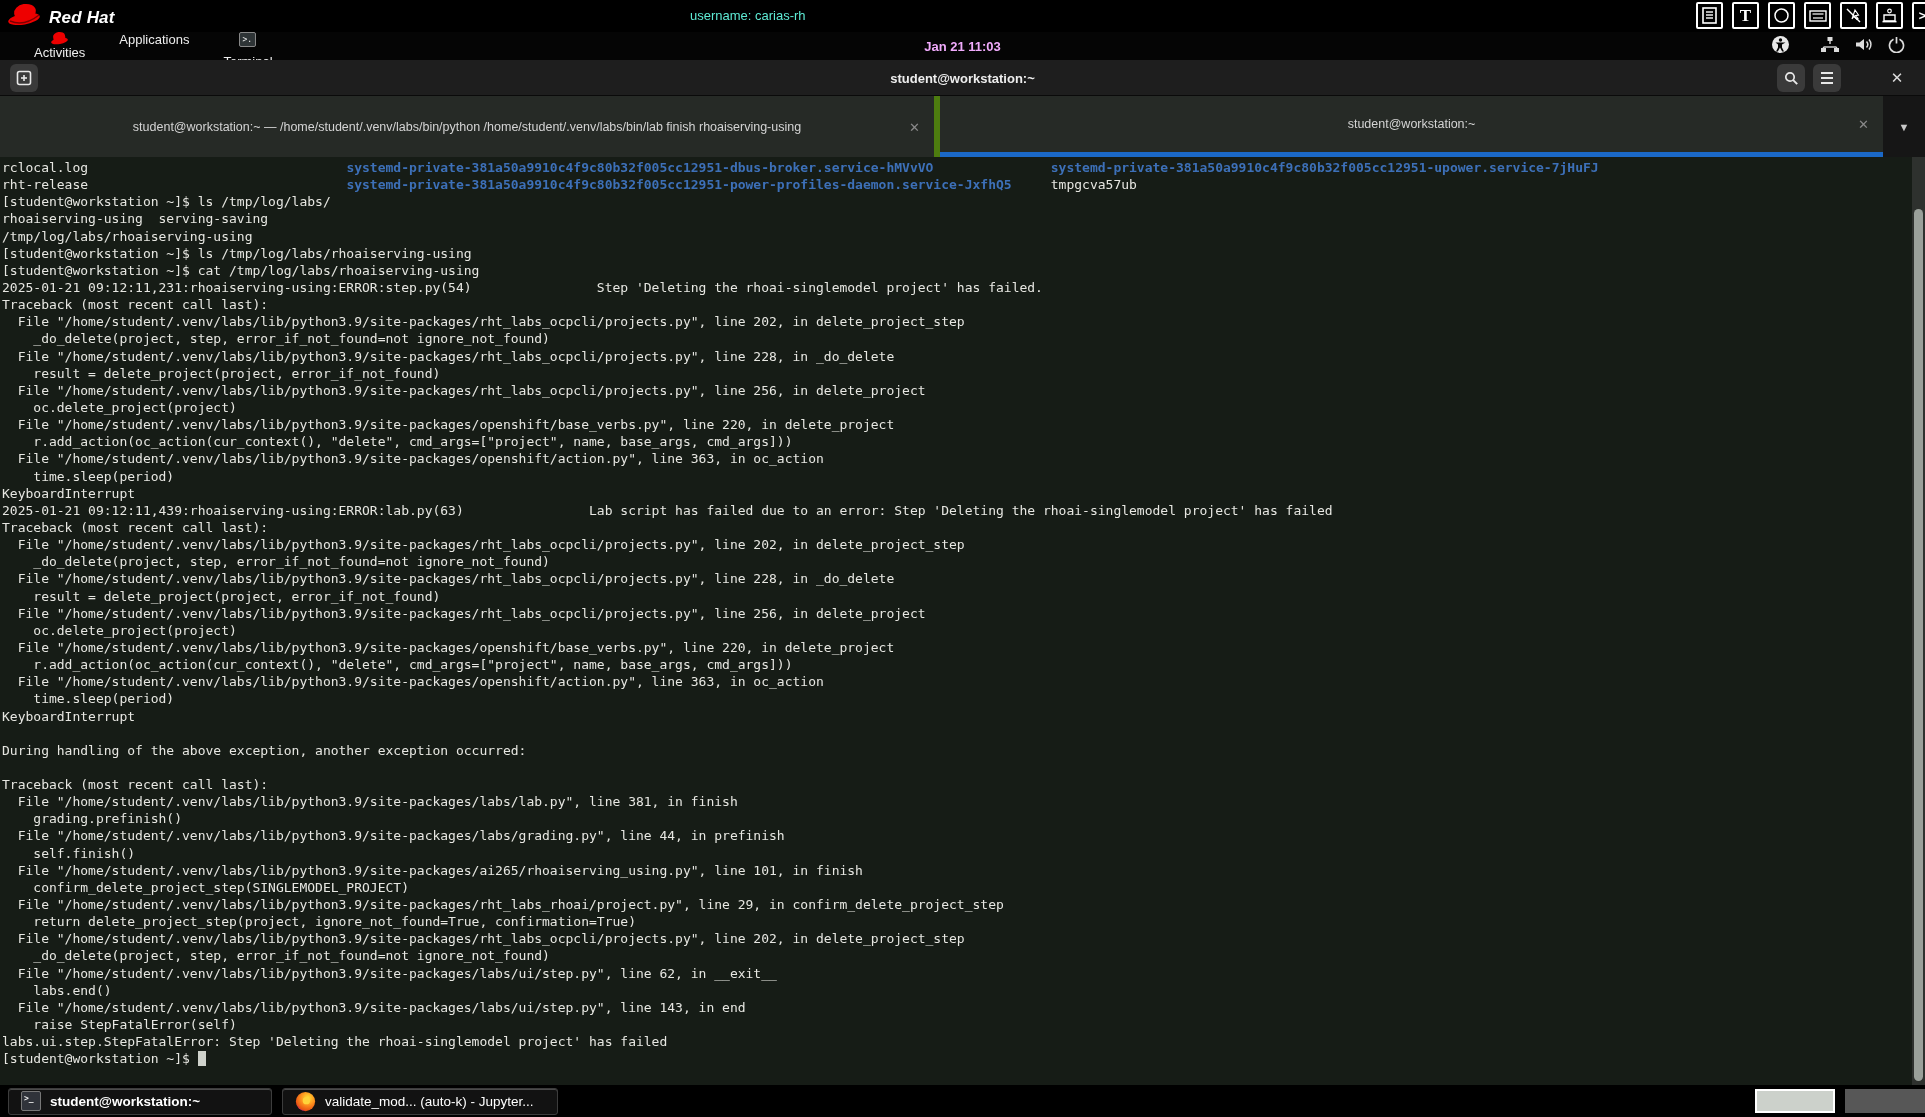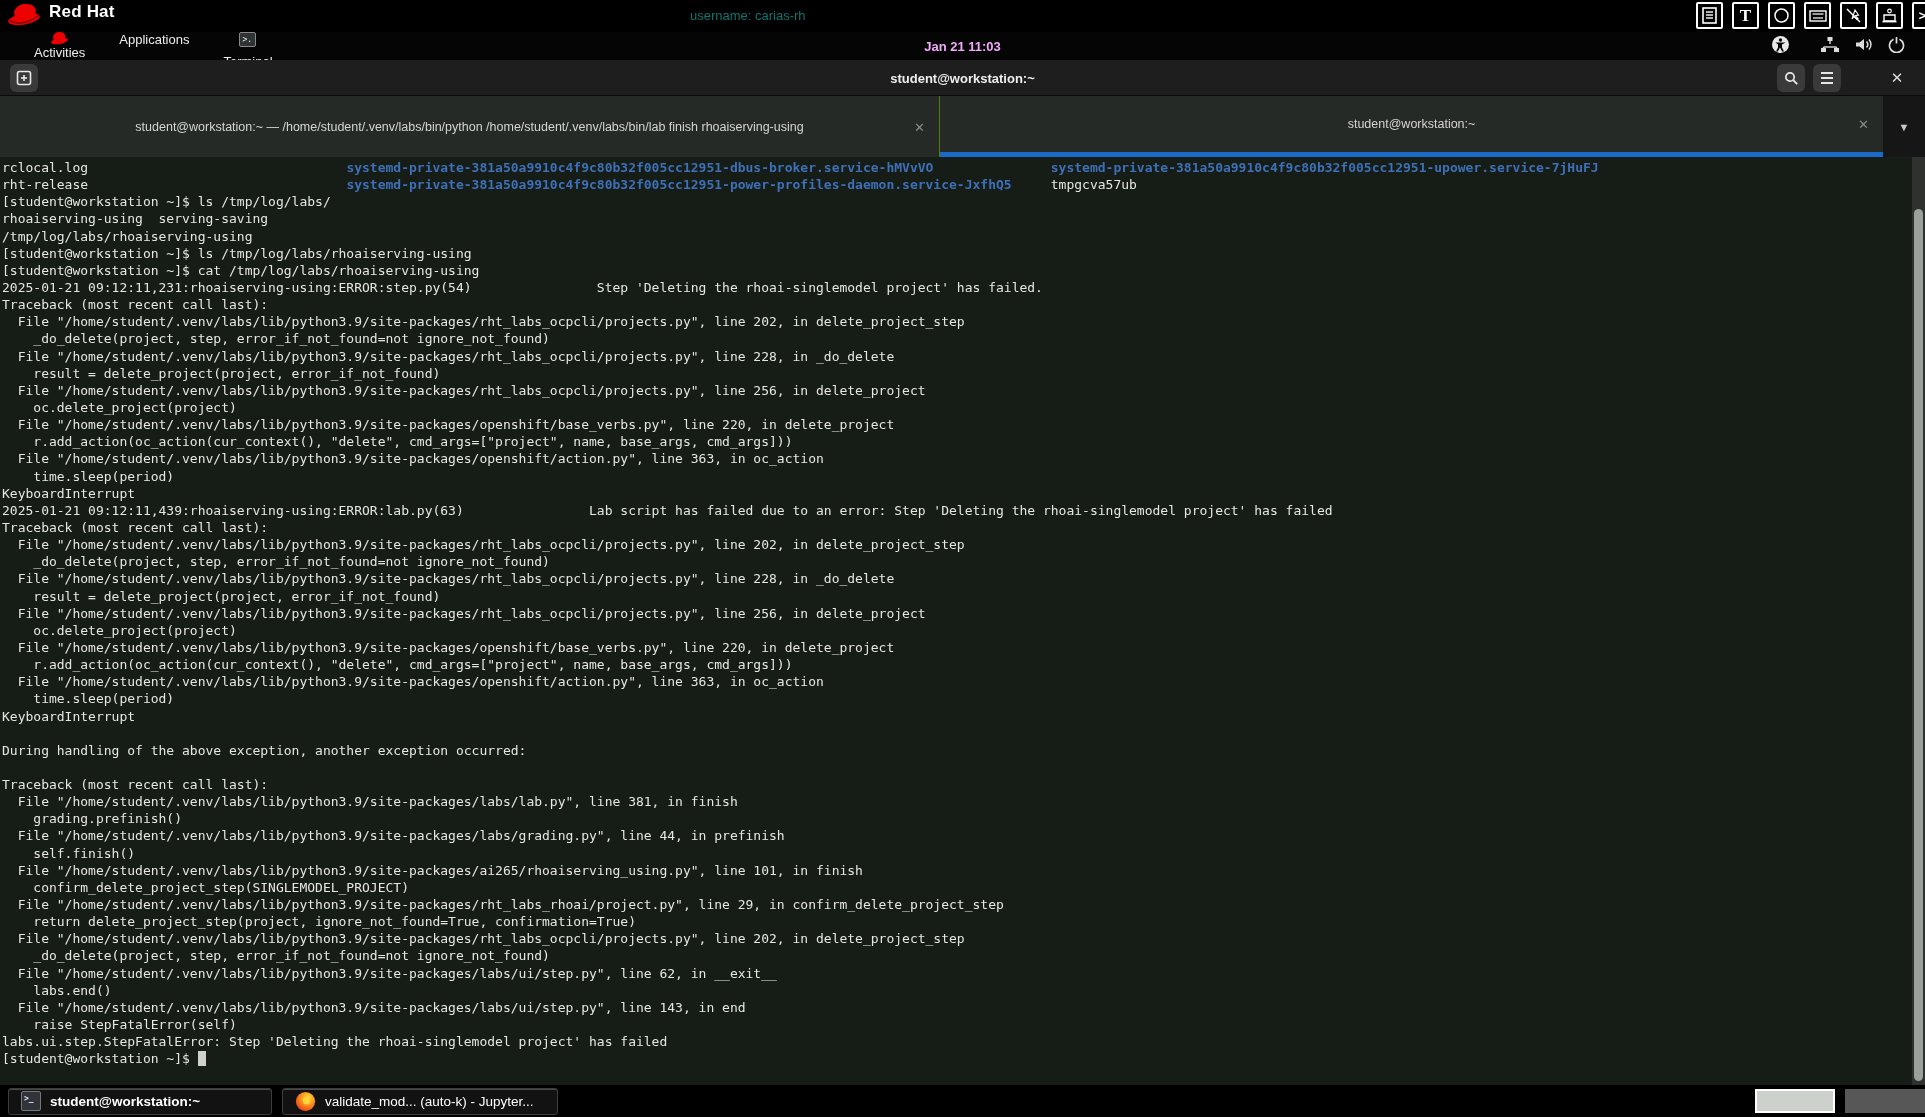--- a/index.html
+++ b/index.html
@@ -1,23 +1,23 @@
 <!DOCTYPE html>
 <html><head>
 <meta charset="utf-8">
 <style>
   * { margin:0; padding:0; box-sizing:border-box; }
   html,body { width:1925px; height:1117px; background:#000; overflow:hidden;
               font-family:"Liberation Sans","DejaVu Sans",sans-serif; }
 
   
   .hdr { position:relative; width:100%; height:32px; background:#000; }
-  .hdr-logo { position:absolute; left:8px; top:2px; display:flex; align-items:flex-start; gap:7px; }
+  .hdr-logo { position:absolute; left:8px; top:2px; display:flex; align-items:flex-end; gap:7px;font-style:italic; }
   .hdr-logo-text { color:#fff; font-weight:bold; font-size:17px; letter-spacing:.2px; }
-  .hdr-user { position:absolute; left:690px; top:8px; color:#0f766e; font-size:13px; }
+  .hdr-user { position:absolute; left:690px; top:8px; color:#5eead4; font-size:13px; }
   .tray { position:absolute; right:-14px; top:2px; display:flex; gap:9px; }
   .tray-box { width:27px; height:27px; border:2px solid #fff; border-radius:2px;
               display:flex; align-items:center; justify-content:center; color:#fff; background:#000; }
   .tray-box svg { display:block; }
   .tray-T { font-family:"Liberation Serif","DejaVu Serif",serif; font-size:17px; font-weight:bold; color:#fff; }
   .tray-ime { font-size:12px; font-weight:bold; white-space:nowrap; }
 
   
   .bar { position:relative; width:100%; height:28px; background:#050505; color:#eee; font-size:13px; }
   .bar-left { position:absolute; left:30px; top:0; height:28px; display:flex; align-items:center; gap:26px; }
@@ -44,21 +44,21 @@
   .wt-new { left:10px; }
   .wt-search { right:120px; }
   .wt-menu { right:84px; }
   .wt-close { right:14px; background:transparent; font-size:15px; color:#ddd; }
   .menu-glyph { display:flex; flex-direction:column; gap:3px; }
   .menu-glyph i { display:block; width:12px; height:2px; background:#e8e8e8; }
 
   .tabbar { position:relative; width:100%; height:61px; background:#101010; display:flex; }
   .tab { position:relative; height:61px; background:#262a26; display:flex; align-items:center;
          justify-content:center; color:#d4d4d4; font-size:12.5px; }
-  .tab-1 { width:940px; border-right:1px solid #4d7c0f; }
+  .tab-1 { width:940px; border-right:6px solid #4d7c0f; }
   .tab-2 { width:943px; border-bottom:5px solid #1b69c8; }
   .tab-close { position:absolute; right:14px; top:50%; transform:translateY(-50%);
                color:#8a8a8a; font-size:13px; }
   .tab-menu-btn { width:42px; height:61px; background:#161616; display:flex; align-items:center;
                   justify-content:center; color:#c9c9c9; font-size:11px; }
 
   
   .term { position:relative; width:100%; height:928px; background:#161c16; overflow:hidden;padding-left:16px; }
   .term-out { position:absolute; left:2px; top:2px; right:18px;
               font-family:"DejaVu Sans Mono","Liberation Mono",monospace;

